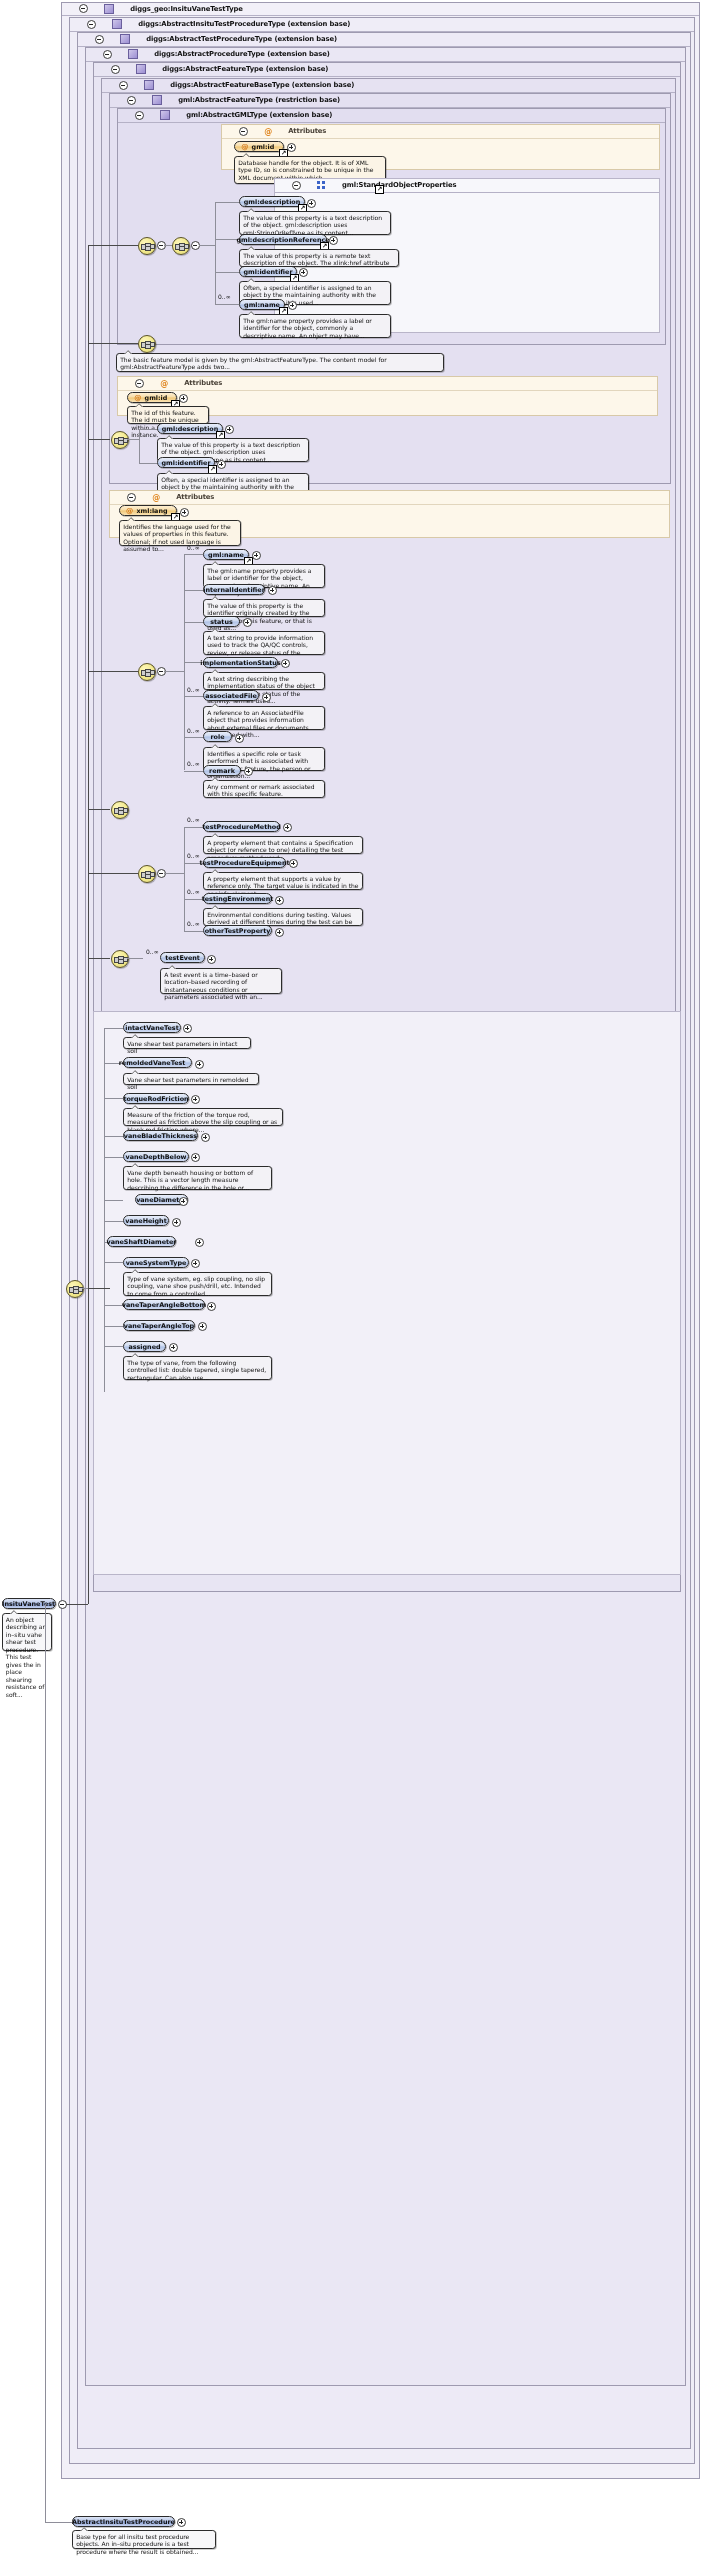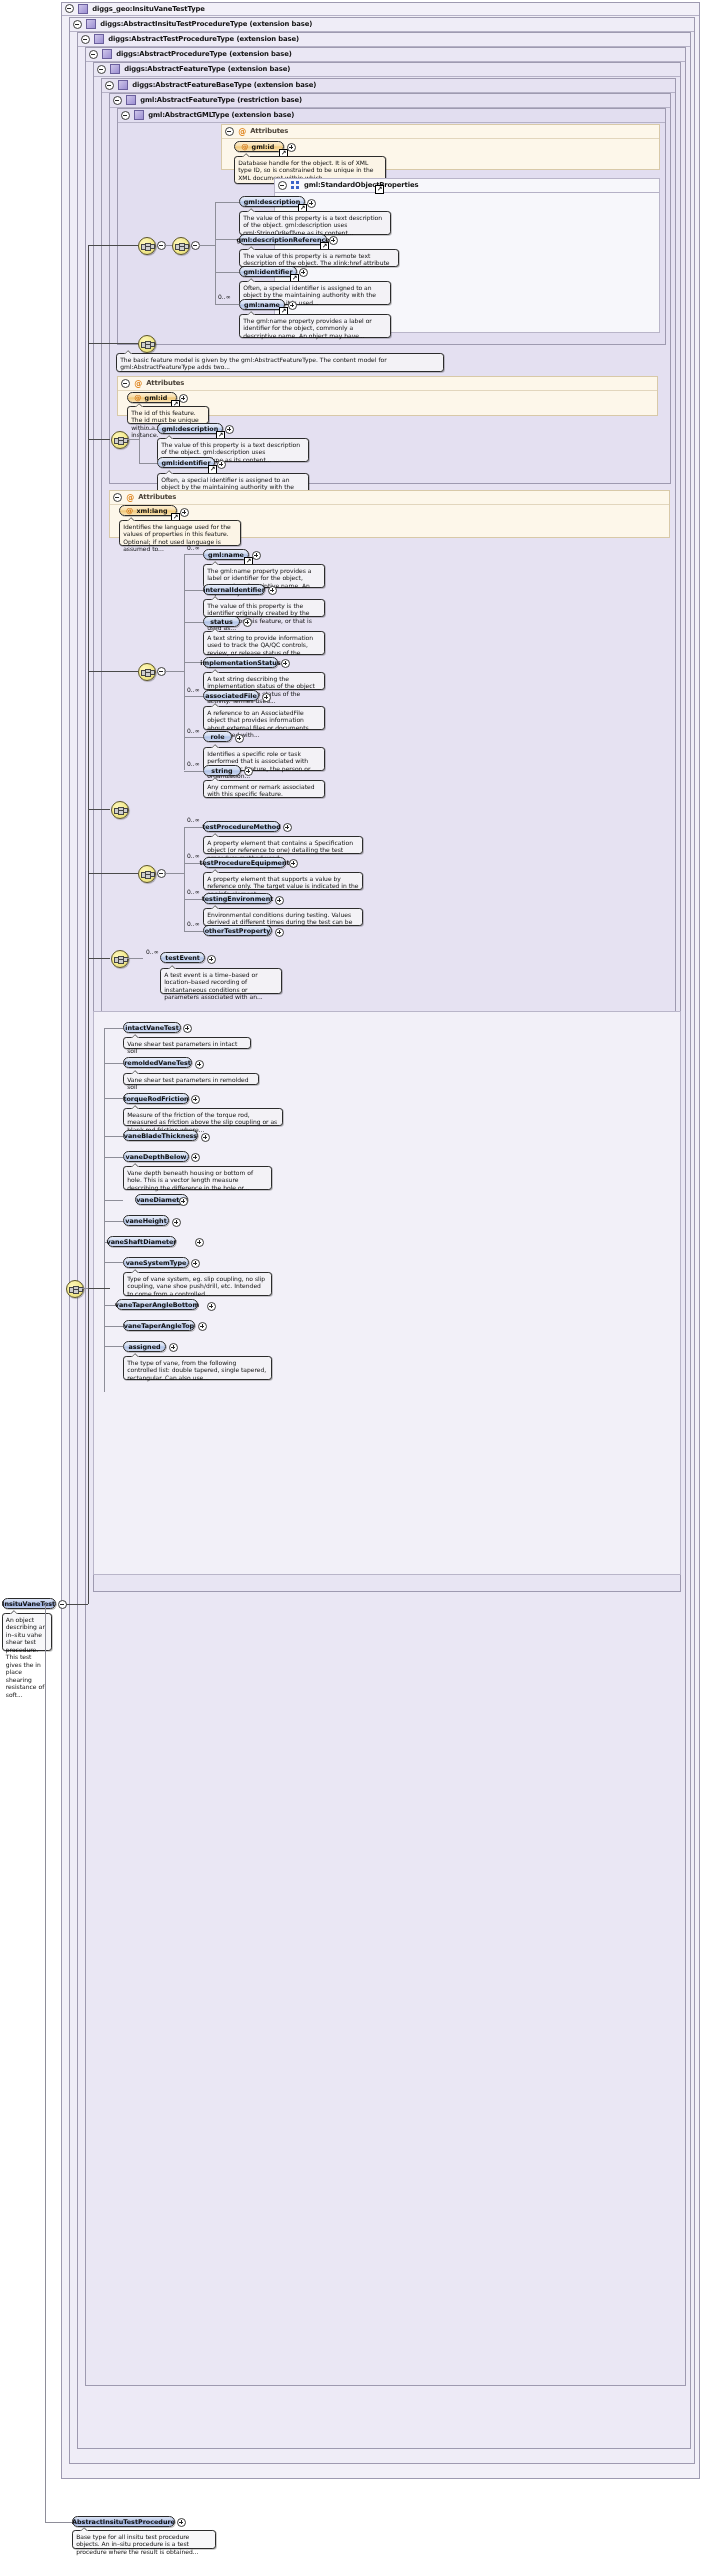--- a/index.html
+++ b/index.html
@@ -27,22 +27,22 @@
   .typebox.lvl3{background:#eae7f4;}
   .typebox.lvl4{background:#e8e5f3;}
   .typebox.lvl5{background:#e6e2f2;}
   .typebox.lvl6{background:#e4e0f1;}
   .typebox.lvl7{background:#e2def0;}
 
   .tb-head{
     height:13.6px;
     display:flex;
     align-items:center;
-    gap:4px;
-    padding-left:3px;
+    gap:16px;
+    padding-left:17px;
     border-bottom:0.8px solid #b5b1c6;
     box-sizing:border-box;
   }
   .tb-title{
     font-weight:bold;
     font-size:6.8px;
     letter-spacing:-0.1px;
     white-space:nowrap;
     color:#111;
   }
@@ -532,21 +532,21 @@
     <span>role</span>
   </div>
   <div class="circ plus" style="left:235px;top:734px;"></div>
   <div class="ann light" style="left:203px;top:747px;width:122px;height:24px;">
     <span class="notch"></span><span>Identifies a specific role or task performed that is associated with this specific feature, the person or organization...</span>
   </div>
 
   <div class="ln h" style="left:184px;top:771px;width:19px;"></div>
   <div class="card" style="left:187px;top:760px;">0..∞</div>
   <div class="pill" style="left:203px;top:765px;width:38px;">
-    <span>string</span>
+    <span>remark</span>
   </div>
   <div class="circ plus" style="left:244px;top:767px;"></div>
   <div class="ann light" style="left:203px;top:780px;width:122px;height:17.6px;">
     <span class="notch"></span><span>Any comment or remark associated with this specific feature.</span>
   </div>
 
   <div class="seqnode" style="left:111px;top:801px;">
       <span class="g">
         <b></b>
         <b></b>
@@ -638,21 +638,21 @@
   <div class="ln h" style="left:104px;top:1028px;width:19px;"></div>
   <div class="pill" style="left:123px;top:1022px;width:58px;">
     <span>intactVaneTest</span>
   </div>
   <div class="circ plus" style="left:183px;top:1024px;"></div>
   <div class="ann light" style="left:123px;top:1037px;width:128px;height:12px;">
     <span class="notch"></span><span>Vane shear test parameters in intact soil</span>
   </div>
 
   <div class="ln h" style="left:104px;top:1063px;width:19px;"></div>
-  <div class="pill" style="left:123px;top:1057px;width:69px;">
+  <div class="pill" style="left:123px;top:1057px;width:69px;justify-content:flex-end;">
     <span>remoldedVaneTest</span>
   </div>
   <div class="circ plus" style="left:195px;top:1060px;"></div>
   <div class="ann light" style="left:123px;top:1073px;width:136px;height:12px;">
     <span class="notch"></span><span>Vane shear test parameters in remolded soil</span>
   </div>
 
   <div class="ln h" style="left:104px;top:1098px;width:19px;"></div>
   <div class="pill" style="left:123px;top:1093px;width:66px;">
     <span>torqueRodFriction</span>
@@ -699,21 +699,21 @@
   <div class="pill" style="left:123px;top:1257px;width:66px;">
     <span>vaneSystemType</span>
   </div>
   <div class="circ plus" style="left:191px;top:1259px;"></div>
   <div class="ann light" style="left:123px;top:1272px;width:149px;height:24px;">
     <span class="notch"></span><span>Type of vane system, eg. slip coupling, no slip coupling, vane shoe push/drill, etc. Intended to come from a controlled...</span>
   </div>
 
   <div class="ln h" style="left:104px;top:1305px;width:19px;"></div>
   <div class="ln v" style="left:104px;top:1288px;height:104px;"></div>
-  <div class="pill" style="left:116px;top:1299px;width:82px;">
+  <div class="pill" style="left:123px;top:1299px;width:82px;">
     <span>vaneTaperAngleBottom</span>
   </div>
   <div class="circ plus" style="left:207px;top:1302px;"></div>
 
   <div class="ln h" style="left:104px;top:1326px;width:19px;"></div>
   <div class="pill" style="left:123px;top:1320px;width:72px;">
     <span>vaneTaperAngleTop</span>
   </div>
   <div class="circ plus" style="left:198px;top:1322px;"></div>
 

